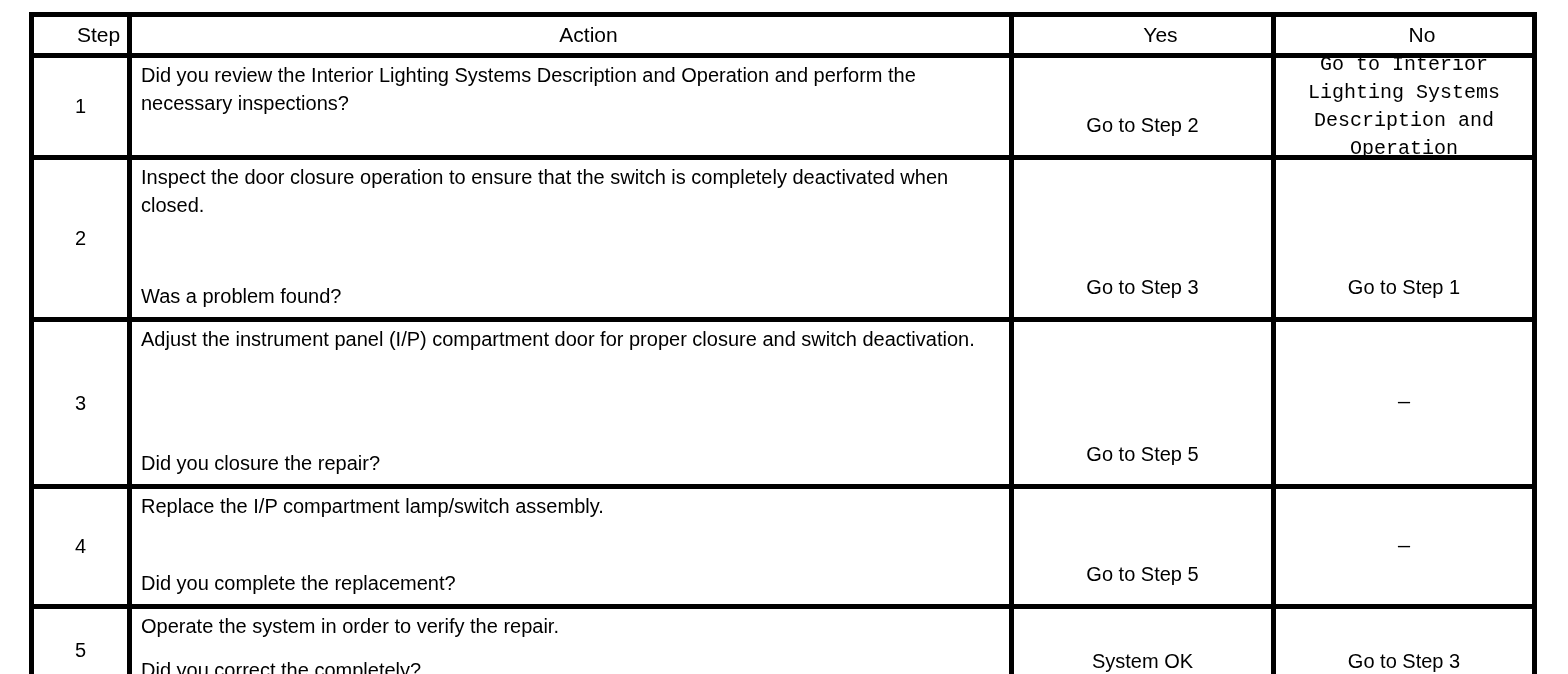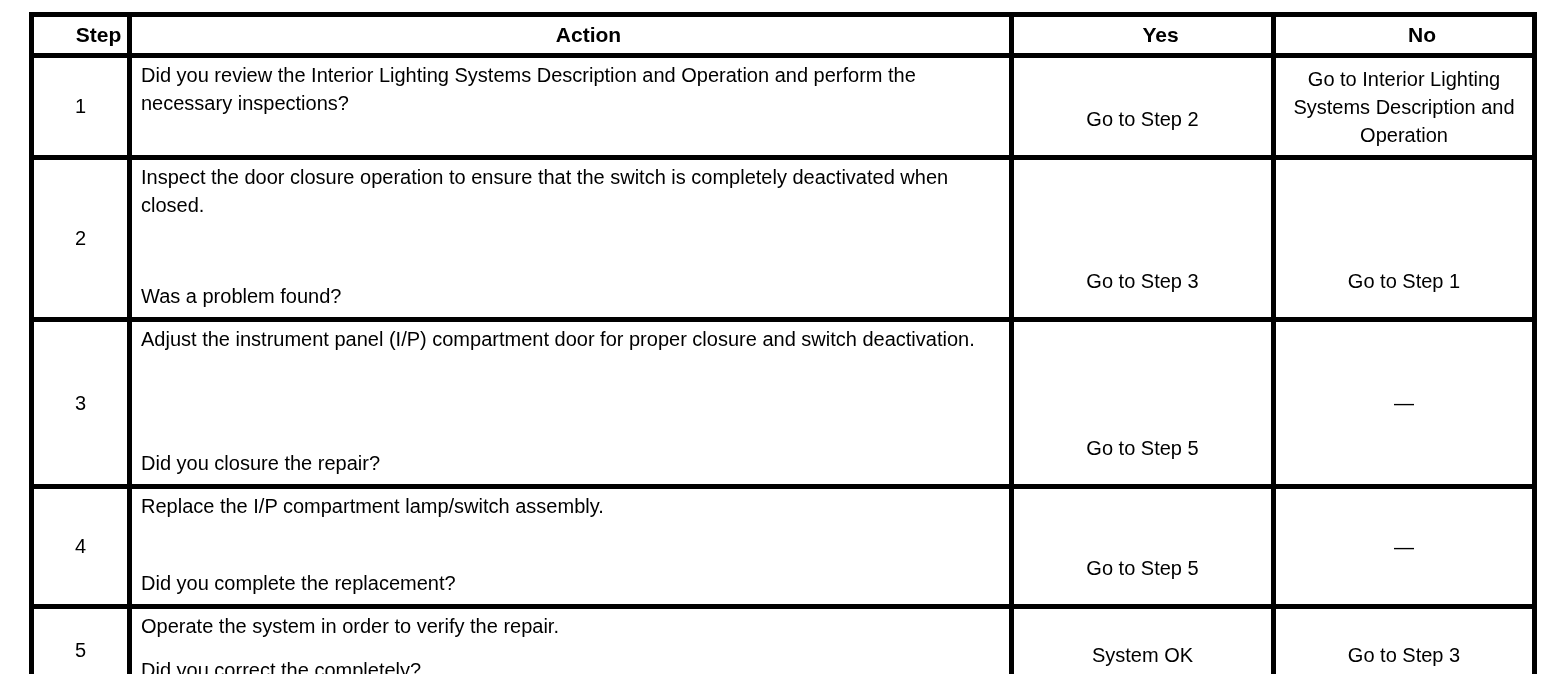--- a/index.html
+++ b/index.html
@@ -35,21 +35,21 @@
     padding: 0;
     background: #ffffff;
     vertical-align: top;
     font-size: 20px;
   }
   th .hwrap {
     height: 36px;
     display: flex;
     align-items: center;
     justify-content: center;
-    font-weight: bold;
+    font-weight: normal;
     font-size: 21px;
     margin-left: 36px;
   }
   
   .h-r1 { height: 97px;  }
   .h-r2 { height: 157px; }
   .h-r3 { height: 162px; }
   .h-r4 { height: 115px; }
   .h-r5 { height: 82px; }
 
@@ -65,28 +65,29 @@
     padding: 3px 4px 7px 9px;
     box-sizing: border-box;
     line-height: 28px;
     text-align: left;
   }
   .gowrap {
     display: flex;
     flex-direction: column;
     align-items: center;
     justify-content: flex-end;
-    padding-bottom: 22px;
+    padding-bottom: 16px;
     box-sizing: border-box;
     text-align: center;
     line-height: 28px;
   }
   .gowrap.vmid {
     justify-content: center;
     padding-bottom: 0;
+    font-family: Liberation Mono, monospace;
   }
   .nowrap-multi {
     padding-left: 4px;
     padding-right: 4px;
   }
 </style>
 </head>
 <body>
 
 <div class="page">

